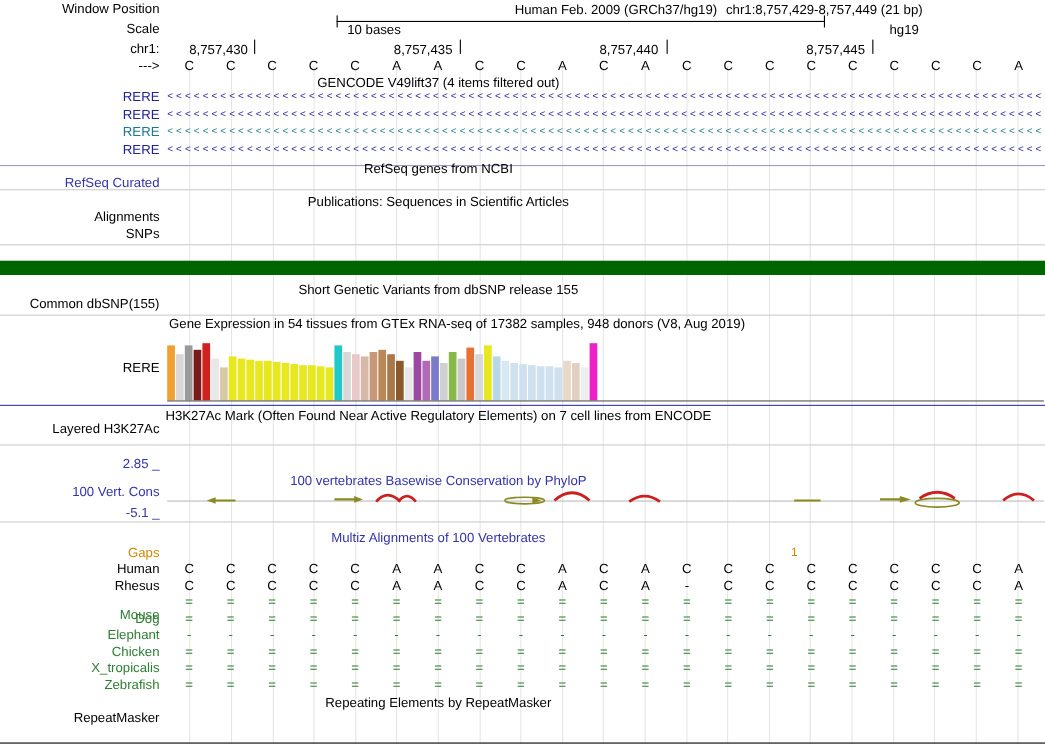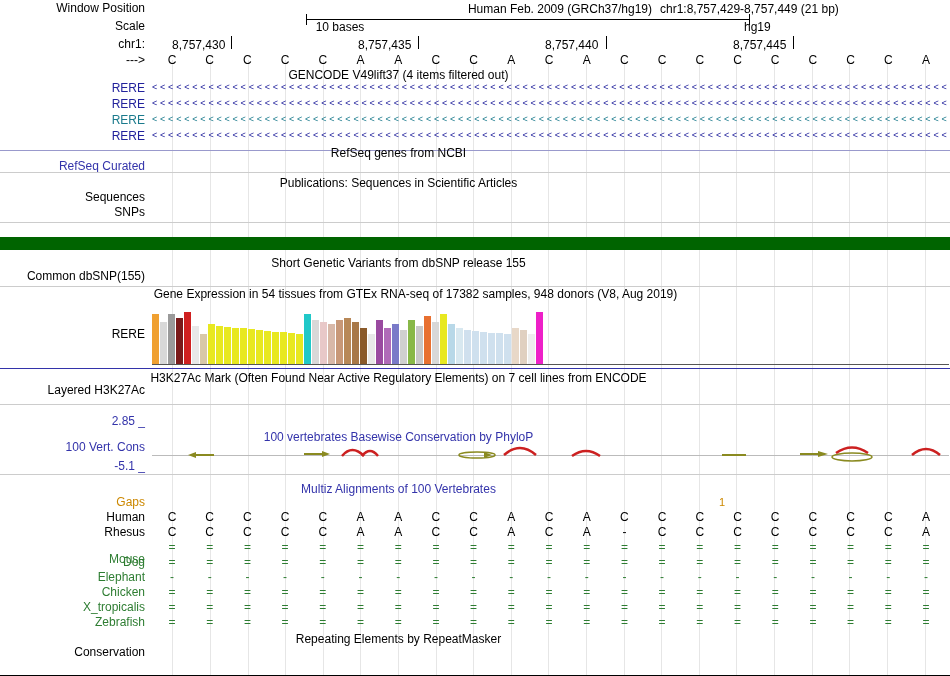--- a/index.html
+++ b/index.html
@@ -99,21 +99,21 @@
 
   <div class="lbl black" style="left:0;top:2px;width:145px;">Window Position</div>
   <div class="centertxt" style="left:152px;top:2px;width:500px;text-align:right;">Human Feb. 2009 (GRCh37/hg19)</div>
   <div class="centertxt" style="left:660px;top:2px;width:290px;text-align:left;">chr1:8,757,429-8,757,449 (21 bp)</div>
 
   <div class="lbl black" style="left:0;top:20px;width:145px;">Scale</div>
   <div class="centertxt" style="left:260px;top:20px;width:160px;">10 bases</div>
   <div class="rulerline" style="left:306px;top:19px;width:444px;"></div>
   <div class="tick" style="left:306px;top:14px;height:11px;"></div>
   <div class="tick" style="left:749px;top:14px;height:11px;"></div>
-  <div class="centertxt" style="left:744px;top:20px;width:60px;text-align:left;">hg19</div>
+  <div class="centertxt" style="left:792px;top:20px;width:60px;text-align:center;">hg19</div>
 
   <div class="lbl black" style="left:0;top:38px;width:145px;">chr1:</div>
   <div style="position:absolute;left:172px;top:38px;font-size:12px;">8,757,430</div>
   <div class="tick" style="left:231px;top:36px;height:13px;"></div>
   <div style="position:absolute;left:358px;top:38px;font-size:12px;">8,757,435</div>
   <div class="tick" style="left:418px;top:36px;height:13px;"></div>
   <div style="position:absolute;left:545px;top:38px;font-size:12px;">8,757,440</div>
   <div class="tick" style="left:606px;top:36px;height:13px;"></div>
   <div style="position:absolute;left:733px;top:38px;font-size:12px;">8,757,445</div>
   <div class="tick" style="left:793px;top:36px;height:13px;"></div>
@@ -157,21 +157,21 @@
   <div class="lbl dkblue" style="left:0;top:130px;width:145px;">RERE</div>
   <div class="arrows" style="top:130px;color:#22229c;">&lt;&lt;&lt;&lt;&lt;&lt;&lt;&lt;&lt;&lt;&lt;&lt;&lt;&lt;&lt;&lt;&lt;&lt;&lt;&lt;&lt;&lt;&lt;&lt;&lt;&lt;&lt;&lt;&lt;&lt;&lt;&lt;&lt;&lt;&lt;&lt;&lt;&lt;&lt;&lt;&lt;&lt;&lt;&lt;&lt;&lt;&lt;&lt;&lt;&lt;&lt;&lt;&lt;&lt;&lt;&lt;&lt;&lt;&lt;&lt;&lt;&lt;&lt;&lt;&lt;&lt;&lt;&lt;&lt;&lt;&lt;&lt;&lt;&lt;&lt;&lt;&lt;&lt;&lt;&lt;&lt;&lt;&lt;&lt;&lt;&lt;&lt;&lt;&lt;&lt;&lt;&lt;&lt;&lt;&lt;&lt;&lt;&lt;&lt;&lt;&lt;&lt;&lt;&lt;&lt;&lt;&lt;&lt;&lt;&lt;&lt;&lt;&lt;&lt;&lt;&lt;&lt;&lt;&lt;</div>
 
   <div class="sep" style="top:150px;"></div>
 
   <div class="lbl blue" style="left:0;top:160px;width:145px;">RefSeq Curated</div>
   <div class="centertxt" style="top:146px;">RefSeq genes from NCBI</div>
   <div class="sep2" style="top:172px;"></div>
 
   <div class="centertxt" style="top:176px;">Publications: Sequences in Scientific Articles</div>
-  <div class="lbl black" style="left:0;top:191px;width:145px;">Sequences</div>
+  <div class="lbl black" style="left:0;top:191px;width:145px;">Alignments</div>
   <div class="lbl black" style="left:0;top:206px;width:145px;">SNPs</div>
   <div class="sep2" style="top:222px;"></div>
 
   <div class="lbl green" style="left:0;top:238px;width:145px;">OMIM Genes</div>
   <div class="omimbar" style="top:237px;"></div>
 
   <div class="centertxt" style="top:256px;">Short Genetic Variants from dbSNP release 155</div>
   <div class="lbl black" style="left:0;top:270px;width:145px;">Common dbSNP(155)</div>
   <div class="sep2" style="top:286px;"></div>
 
@@ -456,16 +456,16 @@
         <div class="cell mouse" style="left: 578.5px;">=</div>
         <div class="cell mouse" style="left: 616.2px;">=</div>
         <div class="cell mouse" style="left: 653.9px;">=</div>
         <div class="cell mouse" style="left: 691.6px;">=</div>
         <div class="cell mouse" style="left: 729.3px;">=</div>
         <div class="cell mouse" style="left: 767px;">=</div>
       </div>
     </div>
 
   <div class="centertxt" style="top:632px;">Repeating Elements by RepeatMasker</div>
-  <div class="lbl black" style="left:0;top:646px;width:145px;">Conservation</div>
+  <div class="lbl black" style="left:0;top:646px;width:145px;">RepeatMasker</div>
   <div class="bottomline" style="top:675px;"></div>
 
 </div>
 
 </body></html>

